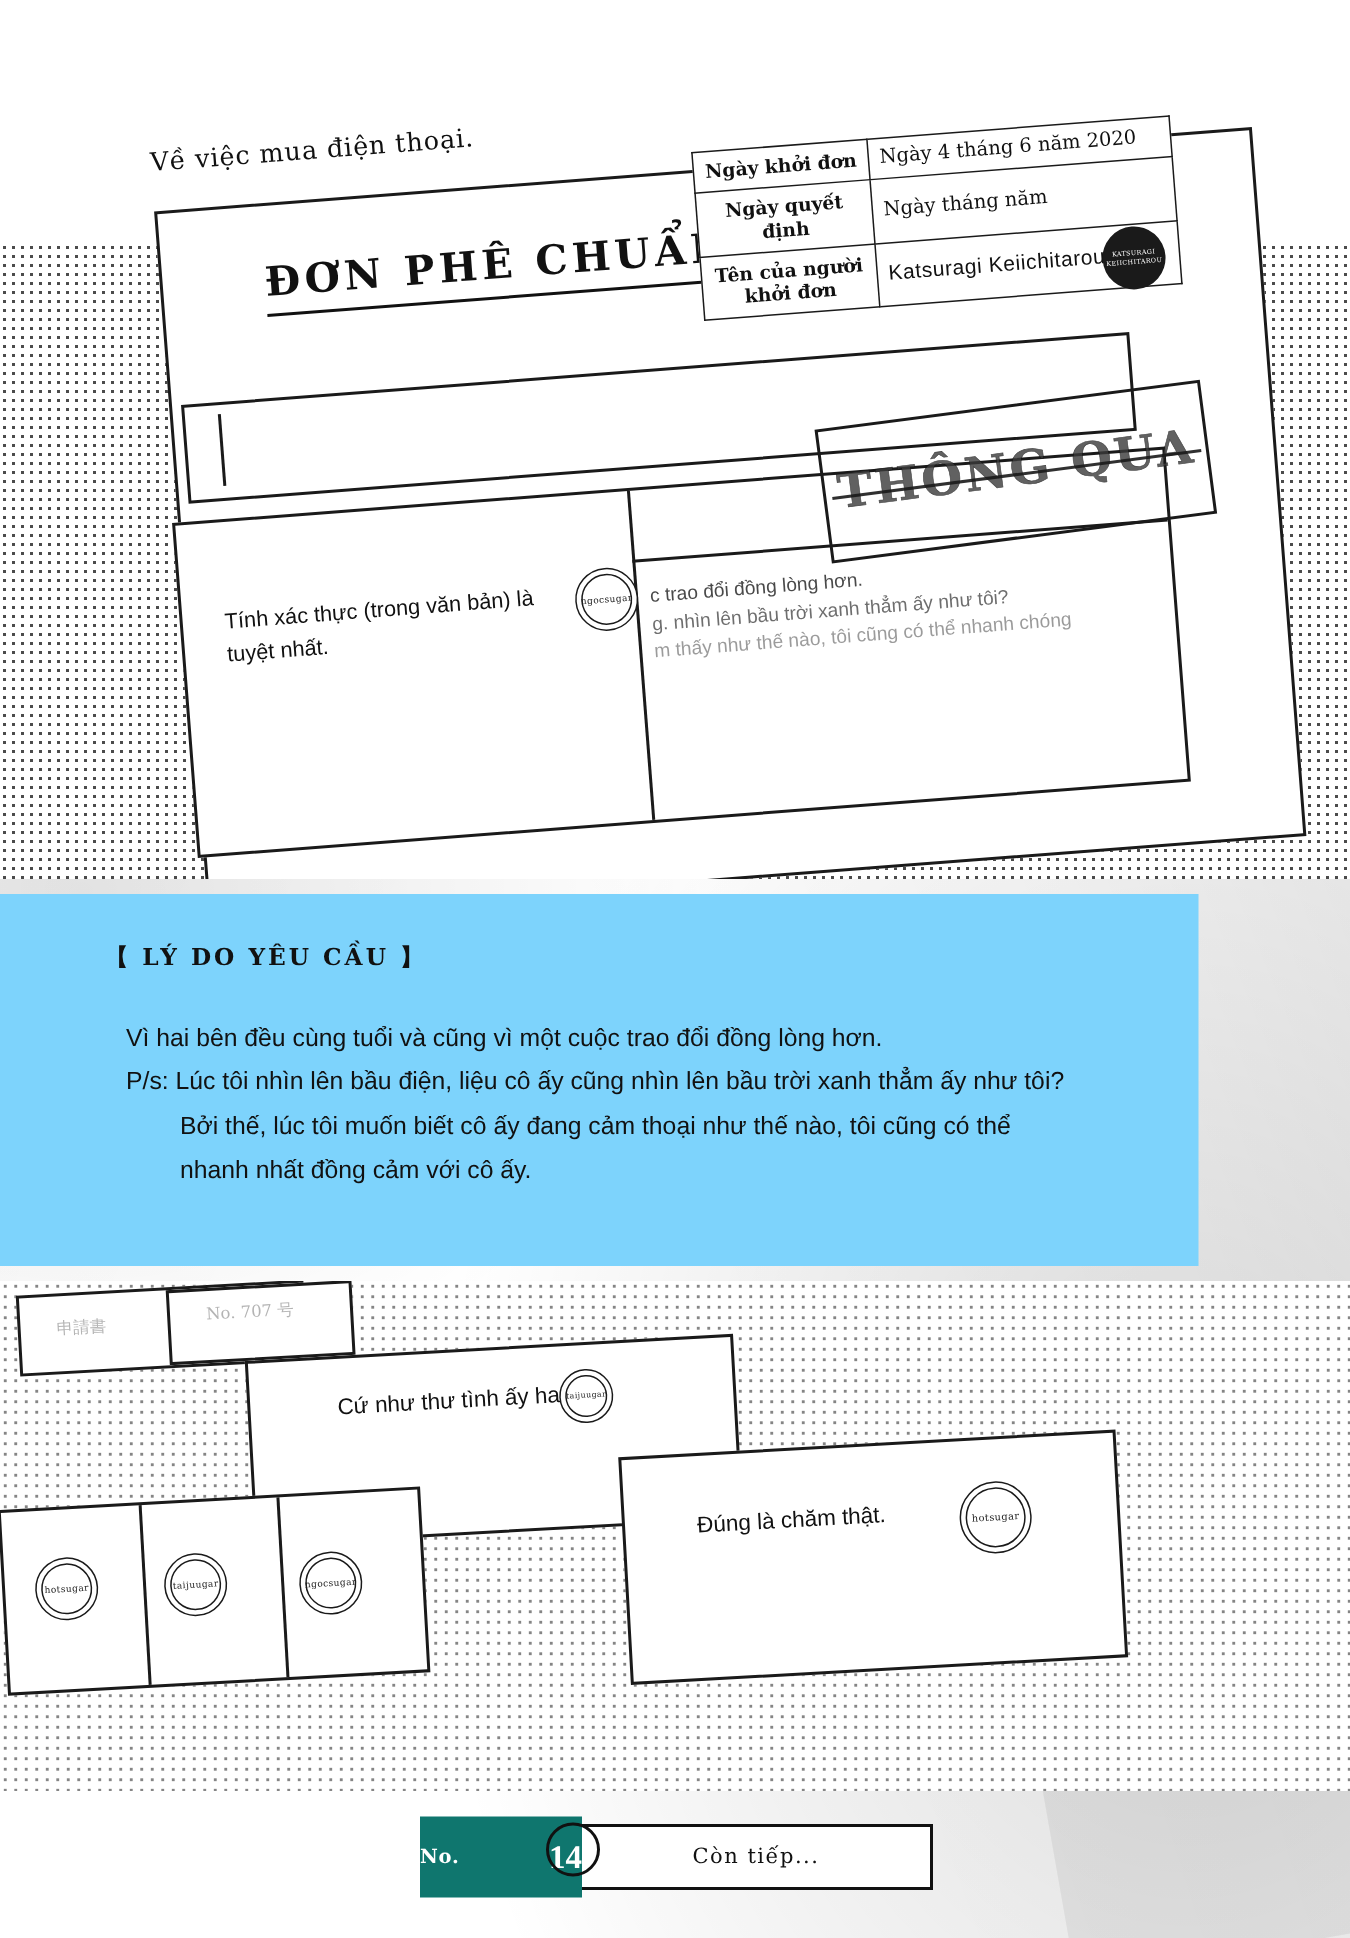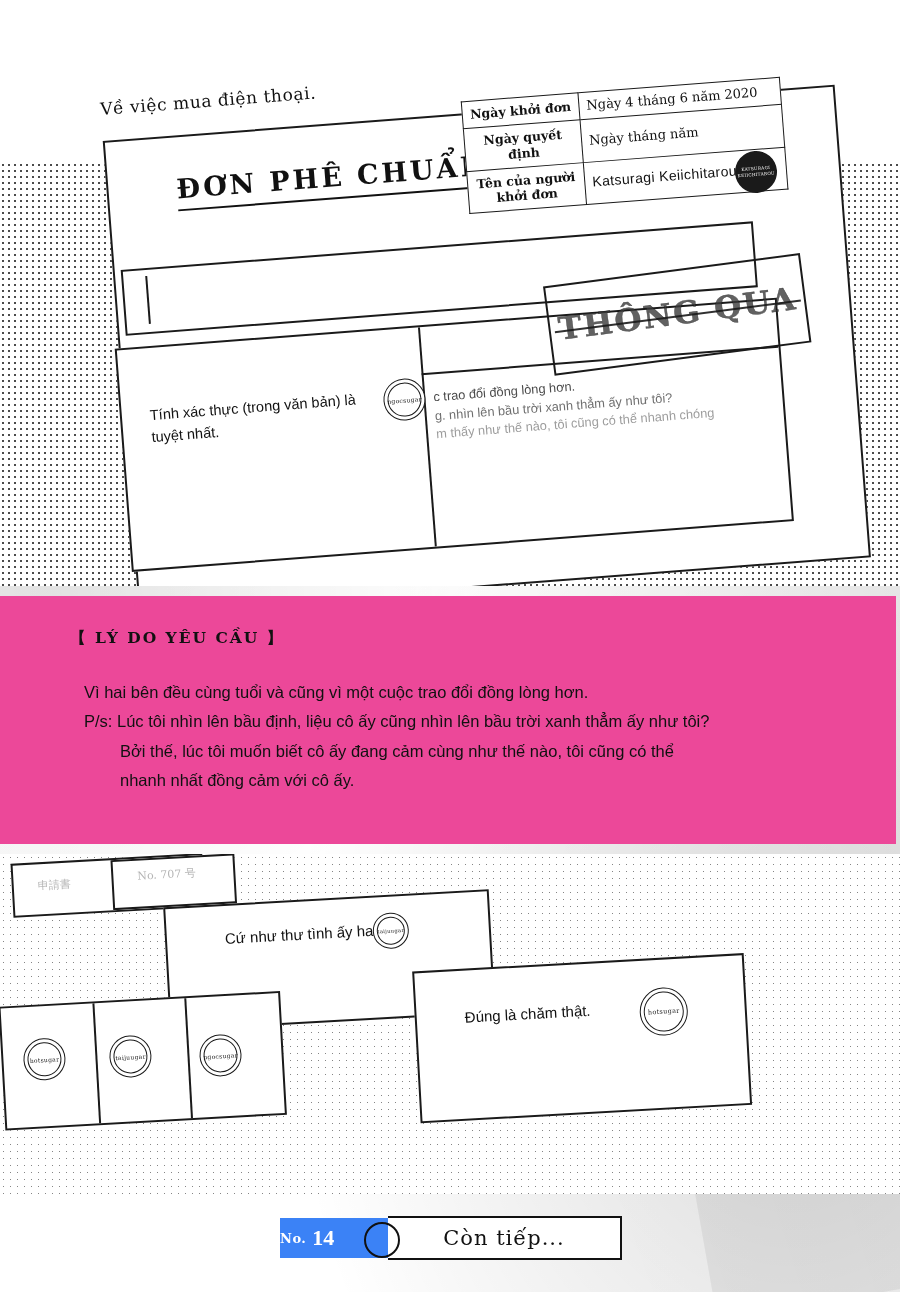--- a/index.html
+++ b/index.html
@@ -42,22 +42,22 @@
   .panel {
     position: absolute;
     overflow: hidden;
     background: #ffffff;
   }
   .panel-top {
     left: 0; top: 0; width: 900px; height: 586px;
     background: #ffffff;
   }
   .panel-mid {
-    left: 0; top: 596px; width: 896px; height: 248px;
-    background: #ec4899;
+    left: 0; top: 596px; width: 799px; height: 248px;
+    background: #7dd3fc;
   }
   .panel-bot {
     left: 0; top: 854px; width: 900px; height: 340px;
     background: #ffffff;
   }
 
   
   .halftone {
     position: absolute;
     inset: 0;
@@ -350,26 +350,26 @@
     left: 280px;
     top: 1218px;
     width: 342px;
     height: 40px;
     display: flex;
     align-items: center;
   }
   .footer-no {
     position: relative;
     width: 108px;
-    height: 40px;
-    background: #3b82f6;
+    height: 54px;
+    background: #0f766e;
     color: #fff;
     display: flex;
     align-items: center;
-    justify-content: flex-start;
+    justify-content: space-between;
     gap: 6px;
   }
   .footer-no .no {
     font-family: "DejaVu Serif", serif;
     font-size: 13px;
     font-weight: bold;
     letter-spacing: 0.5px;
   }
   .footer-no .num {
     font-family: Liberation Serif, serif;
@@ -379,21 +379,21 @@
   .footer-cont {
     flex: 1;
     height: 40px;
     border: 2px solid #111;
     border-left: none;
     background: #fff;
     display: flex;
     align-items: center;
     justify-content: center;
     font-family: "DejaVu Serif", serif;
-    font-size: 21px;
+    font-size: 14px;
     letter-spacing: 1px;
   }
   .circle-cut {
     position: absolute;
     right: -12px;
     top: 4px;
     width: 32px;
     height: 32px;
     border-radius: 50%;
     border: 2px solid #111;
@@ -478,22 +478,22 @@
       <div class="stamp"></div>
       <div class="stamp-text">THÔNG QUA</div>
       <div class="stamp-strike"></div>
     </div>
   </div>
 
   <div class="panel panel-mid">
     <div class="reason-head">【 LÝ DO YÊU CẦU 】</div>
     <div class="reason-body">
       <div>Vì hai bên đều cùng tuổi và cũng vì một cuộc trao đổi đồng lòng hơn.</div>
-      <div>P/s: Lúc tôi nhìn lên bầu định, liệu cô ấy cũng nhìn lên bầu trời xanh thẳm ấy như tôi?</div>
-      <div class="indent">Bởi thế, lúc tôi muốn biết cô ấy đang cảm cùng như thế nào, tôi cũng có thể</div>
+      <div>P/s: Lúc tôi nhìn lên bầu điện, liệu cô ấy cũng nhìn lên bầu trời xanh thẳm ấy như tôi?</div>
+      <div class="indent">Bởi thế, lúc tôi muốn biết cô ấy đang cảm thoại như thế nào, tôi cũng có thể</div>
       <div class="indent">nhanh nhất đồng cảm với cô ấy.</div>
     </div>
   </div>
 
   <div class="panel panel-bot">
     <div class="halftone light"></div>
 
     <div class="bot-wrap">
       <div class="bot-box bot-box-a"></div>
       <div class="bot-box bot-box-b"></div>

